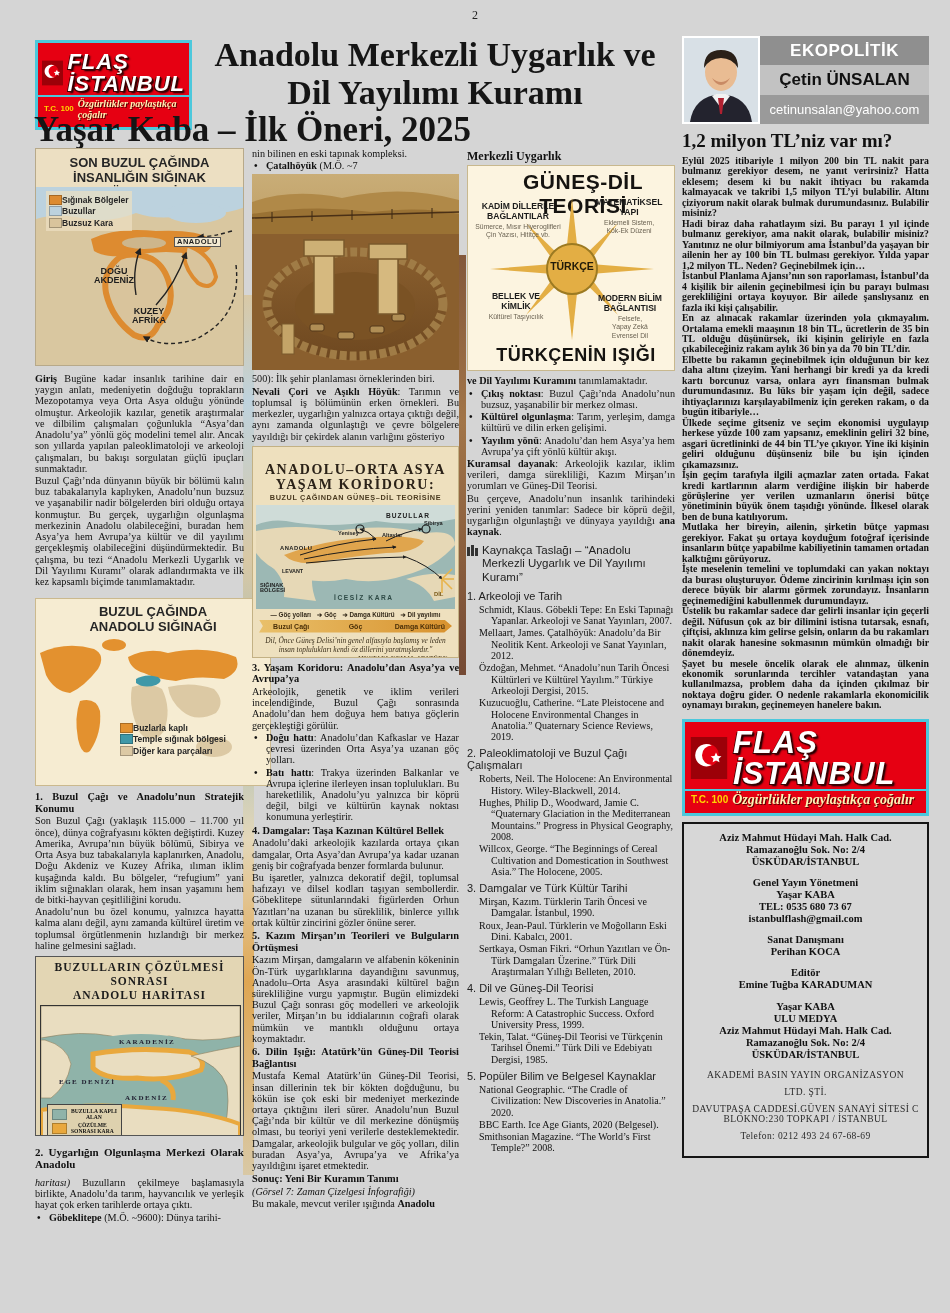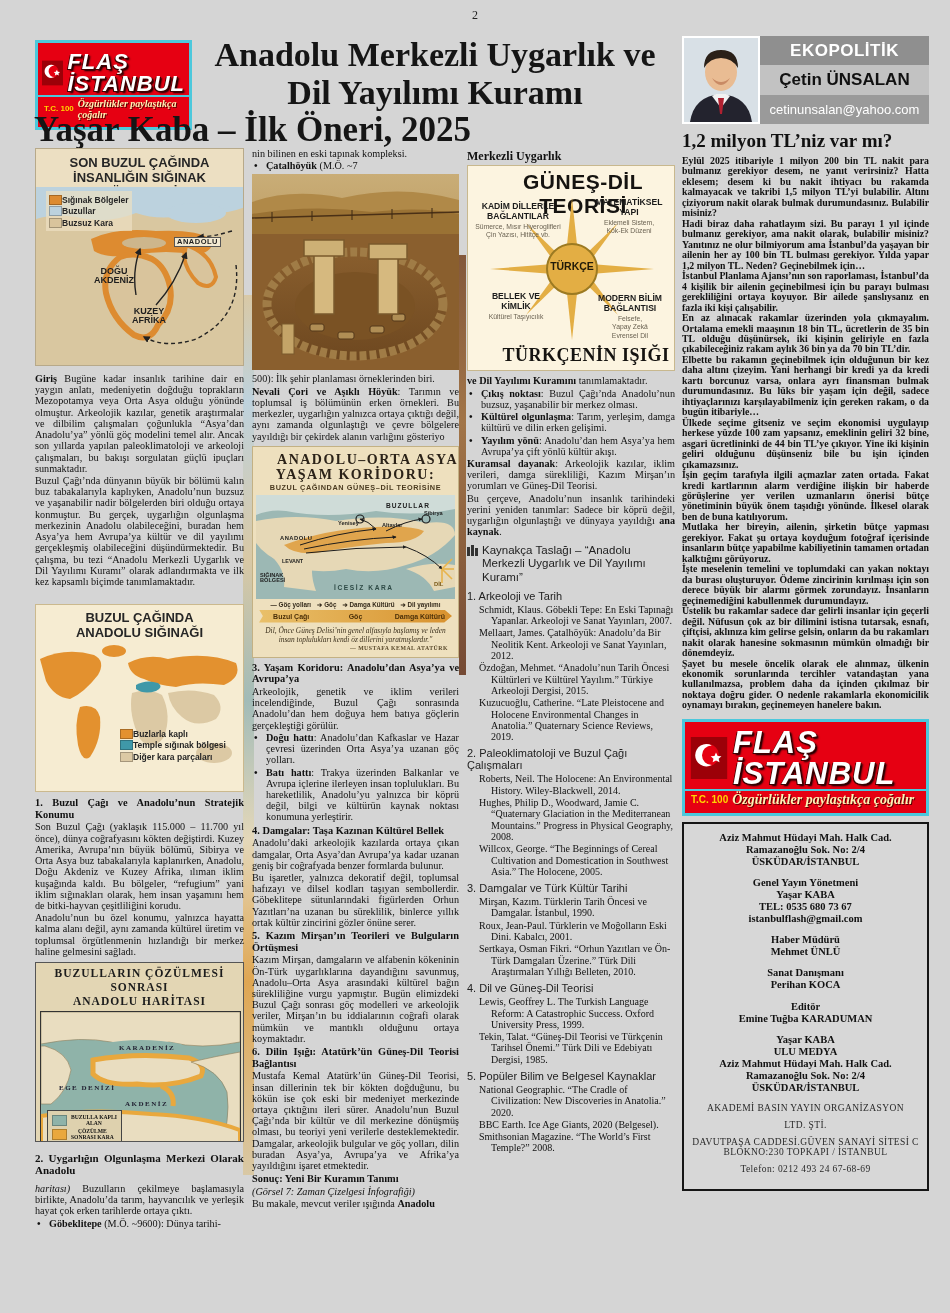--- a/index.html
+++ b/index.html
@@ -146,21 +146,21 @@
 AKDENİZ</div>
       <div class="maplab pre" style="left:96px;top:158px;font-size:9px;">KUZEY
 AFRİKA</div>
     </div>
 
     <div class="bodytext" style="margin-top:7px;">
       <p><span class="lead">Giriş</span><span> Bugüne kadar insanlık tarihine dair en yaygın anlatı, medeniyetin doğduğu toprakların Mezopotamya veya Orta Asya olduğu yönünde olmuştur. Arkeolojik kazılar, genetik araştırmalar ve dilbilim çalışmaları çoğunlukla “Asya’dan Anadolu’ya” yönlü göç modelini temel alır. Ancak son yıllarda yapılan paleoklimatoloji ve arkeoloji çalışmaları, bu bakışı sorgulatan güçlü ipuçları sunmaktadır.</span></p>
       <p>Buzul Çağı’nda dünyanın büyük bir bölümü kalın buz tabakalarıyla kaplıyken, Anadolu’nun buzsuz ve yaşanabilir nadir bölgelerden biri olduğu ortaya konmuştur. Bu gerçek, uygarlığın olgunlaşma merkezinin Anadolu olabileceğini, buradan hem Asya’ya hem Avrupa’ya kültür ve dil yayılımı gerçekleşmiş olabileceğini düşündürmektedir. Bu çalışma, bu tezi “Anadolu Merkezli Uygarlık ve Dil Yayılımı Kuramı” olarak adlandırmakta ve ilk kez kapsamlı biçimde tanımlamaktadır.</p>
     </div>
 
-    <div class="info" style="width:209px;height:188px;background:#f6ecd2;margin-top:17px;border-color:#cbb98e;">
+    <div class="info" style="width:236px;height:188px;background:#f6ecd2;margin-top:11px;border-color:#cbb98e;">
       <div class="ititle pre" style="font-size:13px;margin-top:6px;">BUZUL ÇAĞINDA
 ANADOLU SIĞINAĞI</div>
       <svg class="abs" style="left:0;top:36px;" width="209" height="152" viewBox="0 0 209 152">
         <rect width="209" height="152" fill="#f6ecd2"></rect>
         <path d="M4,18 Q30,6 58,14 Q70,20 62,34 Q48,52 34,58 Q18,56 10,40 Z" fill="#e3912f"></path>
         <path d="M44,66 Q60,62 64,76 Q66,98 54,116 Q46,122 42,104 Q38,82 44,66 Z" fill="#e3912f"></path>
         <ellipse cx="78" cy="10" rx="12" ry="6" fill="#e3912f"></ellipse>
         <path d="M92,22 Q112,12 132,18 Q170,10 200,22 Q206,36 188,44 Q160,40 140,46 Q120,44 108,38 Q94,34 92,22 Z" fill="#e3912f"></path>
         <path d="M96,52 Q112,46 126,54 Q136,74 128,96 Q116,112 104,98 Q92,74 96,52 Z" fill="#dcc9a4"></path>
         <path d="M132,52 Q156,46 178,54 Q190,66 180,78 Q160,88 146,76 Q134,66 132,52 Z" fill="#dcc9a4"></path>
@@ -275,21 +275,21 @@
         <rect x="30" y="150" width="12" height="30" fill="#c4a468" stroke="#7a5a2c"></rect>
       </g>
     </svg>
 
     <div class="bodytext">
       <p>500): İlk şehir planlaması örneklerinden biri.</p>
       <p><span class="lead">Nevali Çori ve Aşıklı Höyük</span><span>: Tarımın ve toplumsal iş bölümünün erken örnekleri. Bu merkezler, uygarlığın yalnızca ortaya çıktığı değil, aynı zamanda olgunlaştığı ve çevre bölgelere yayıldığı bir çekirdek alanın varlığını gösteriyo</span></p>
     </div>
 
     <div class="info" style="width:207px;height:212px;background:#eee0be;border-color:#c3b184;margin-top:4px;">
-      <div class="g4t1" style="margin-top:5px;text-align:right;">ANADOLU–ORTA ASYA</div>
+      <div class="g4t1" style="margin-top:15px;">ANADOLU–ORTA ASYA</div>
       <div class="g4t1">YAŞAM KORİDORU:</div>
       <div class="g4t3">BUZUL ÇAĞINDAN GÜNEŞ–DİL TEORİSİNE</div>
       <div style="position:relative;width:199px;height:104px;margin:3px auto 0 auto;">
         <svg width="199" height="104" viewBox="0 0 199 104">
           <rect width="199" height="104" fill="#9cb8b4"></rect>
           <path d="M0,0 H199 V14 Q160,22 120,16 Q70,24 30,16 Q14,14 0,20 Z" fill="#cfdcd8"></path>
           <path d="M0,26 Q40,18 80,26 Q130,18 170,28 Q199,24 199,40 Q180,62 150,70 Q120,80 90,74 Q60,80 30,70 Q8,60 0,48 Z" fill="#e6d8b6"></path>
           <path d="M14,60 Q30,74 28,92 L60,96 Q52,74 60,62 Z" fill="#e6d8b6"></path>
           <path d="M150,74 Q170,80 178,96 L199,92 V70 Q175,66 150,74 Z" fill="#e6d8b6"></path>
           <path d="M28,50 Q70,34 120,32 Q155,30 168,36 Q160,48 130,48 Q90,52 60,58 Q38,60 28,50 Z" fill="#e0a144" opacity=".92"></path>
@@ -397,21 +397,21 @@
 KİMLİK</div>
         <div class="qs pre">Kültürel Taşıyıcılık</div>
       </div>
       <div class="qd" style="left:120px;top:128px;width:84px;">
         <div class="qt pre">MODERN BİLİM
 BAĞLANTISI</div>
         <div class="qs pre">Felsefe,
 Yapay Zekâ
 Evrensel Dil</div>
       </div>
-      <div class="big abs" style="left:14px;bottom:4px;width:208px;font-size:18px;font-family:Liberation Serif, serif;">TÜRKÇENİN IŞIĞI</div>
+      <div class="big abs" style="left:4px;bottom:4px;width:208px;font-size:18px;">TÜRKÇENİN IŞIĞI</div>
     </div>
 
     <div class="bodytext" style="margin-top:4px;">
       <p><span class="lead">ve Dil Yayılımı Kuramını</span><span> tanımlamaktadır.</span></p>
       <p class="bullet"><span class="dot">•</span><span class="lead">Çıkış noktası</span><span>: Buzul Çağı’nda Anadolu’nun buzsuz, yaşanabilir bir merkez olması.</span></p>
       <p class="bullet"><span class="dot">•</span><span class="lead">Kültürel olgunlaşma</span><span>: Tarım, yerleşim, damga kültürü ve dilin erken gelişimi.</span></p>
       <p class="bullet"><span class="dot">•</span><span class="lead">Yayılım yönü</span><span>: Anadolu’dan hem Asya’ya hem Avrupa’ya çift yönlü kültür akışı.</span></p>
       <p><span class="lead">Kuramsal dayanak</span><span>: Arkeolojik kazılar, iklim verileri, damga sürekliliği, Kazım Mirşan’ın yorumları ve Güneş-Dil Teorisi.</span></p>
       <p><span>Bu çerçeve, Anadolu’nun insanlık tarihindeki yerini yeniden tanımlar: Sadece bir köprü değil, uygarlığın olgunlaştığı ve dünyaya yayıldığı </span><span class="lead">ana kaynak</span><span>.</span></p>
     </div>
@@ -514,22 +514,20 @@
 
     <div class="imprint" style="margin-top:6px;">
       <div>
           <div class="impgroup pre">Aziz Mahmut Hüdayi Mah. Halk Cad.
 Ramazanoğlu Sok. No: 2/4
 ÜSKÜDAR/İSTANBUL</div>
           <div class="impgroup pre">Genel Yayın Yönetmeni
 Yaşar KABA
 TEL: 0535 680 73 67
 istanbulflash@gmail.com</div>
-          <div class="impgroup pre">Haber Müdürü
-Mehmet ÜNLÜ</div>
           <div class="impgroup pre">Sanat Danışmanı
 Perihan KOCA</div>
           <div class="impgroup pre">Editör
 Emine Tuğba KARADUMAN</div>
           <div class="impgroup pre">Yaşar KABA
 ULU MEDYA
 Aziz Mahmut Hüdayi Mah. Halk Cad.
 Ramazanoğlu Sok. No: 2/4
 ÜSKÜDAR/İSTANBUL</div>
         </div>

